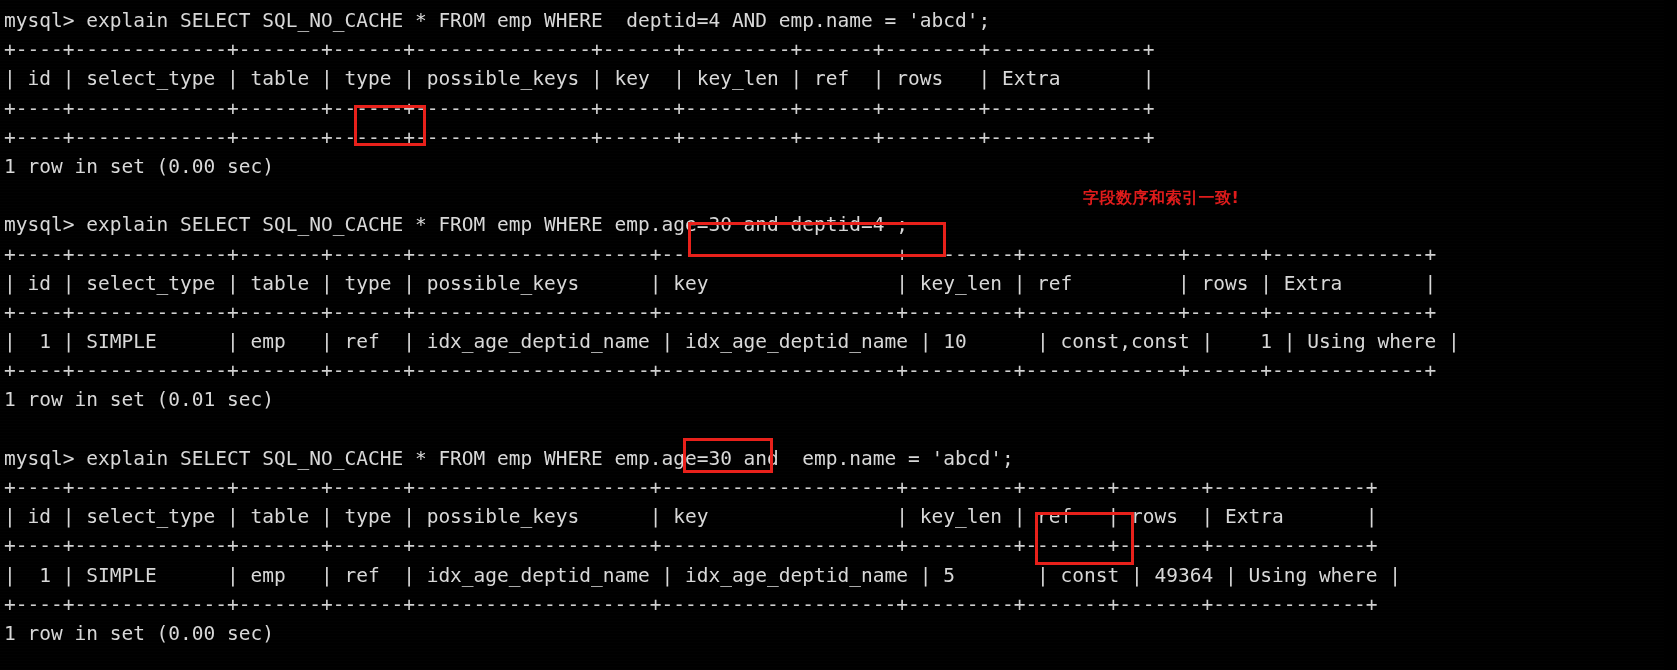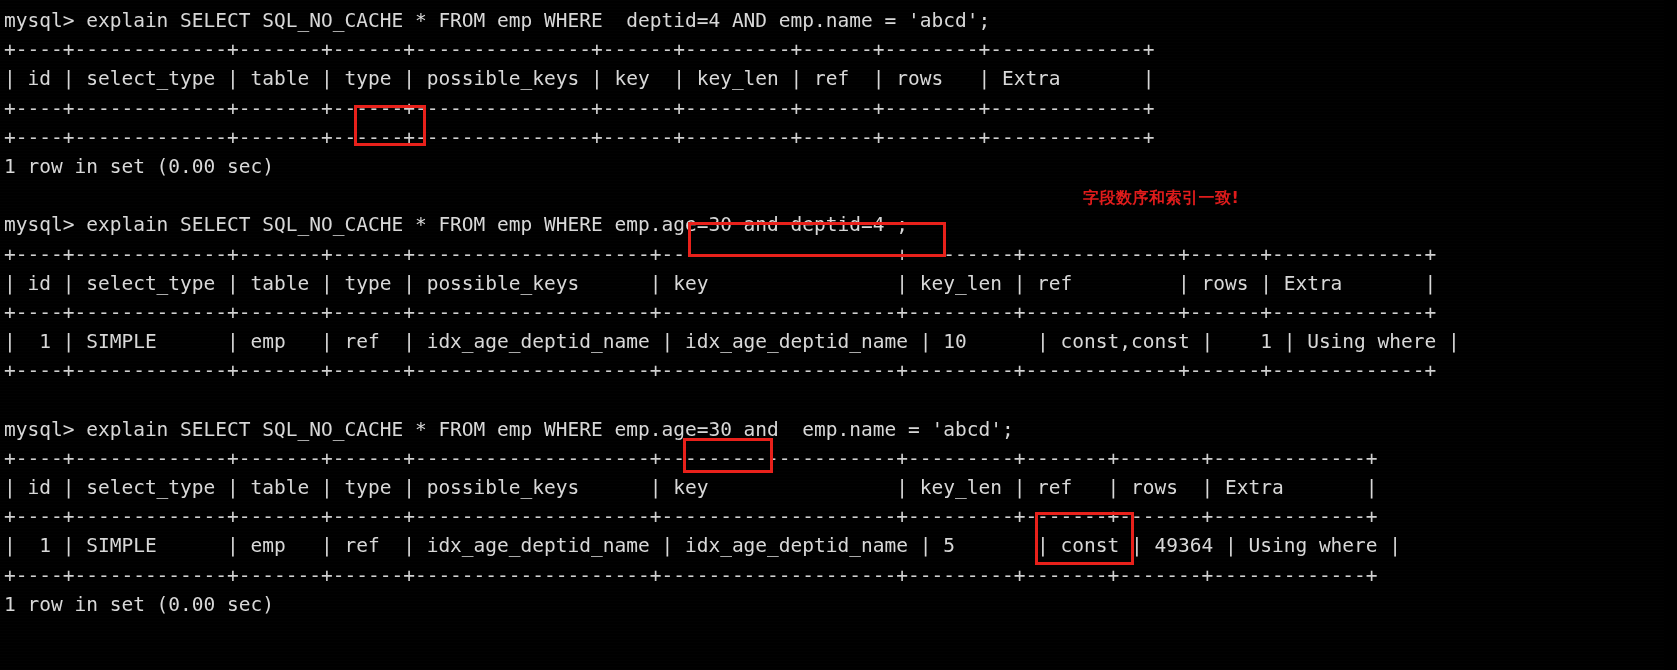--- a/index.html
+++ b/index.html
@@ -92,20 +92,21 @@
   <div class="line rule">+----+-------------+-------+------+---------------+------+---------+------+--------+-------------+</div>
   <div class="line">1 row in set (0.00 sec)</div>
   <div class="blank"></div>
 
   <div class="line">mysql&gt; explain SELECT SQL_NO_CACHE * FROM emp WHERE emp.age=30 and deptid=4 ;</div>
   <div class="line rule">+----+-------------+-------+------+--------------------+--------------------+---------+-------------+------+-------------+</div>
   <div class="line">| id | select_type | table | type | possible_keys      | key                | key_len | ref         | rows | Extra       |</div>
   <div class="line rule">+----+-------------+-------+------+--------------------+--------------------+---------+-------------+------+-------------+</div>
   <div class="line">|  1 | SIMPLE      | emp   | ref  | idx_age_deptid_name | idx_age_deptid_name | 10      | const,const |    1 | Using where |</div>
   <div class="line rule">+----+-------------+-------+------+--------------------+--------------------+---------+-------------+------+-------------+</div>
+  <div class="line">1 row in set (0.01 sec)</div>
   <div class="blank"></div>
 
   <div class="line">mysql&gt; explain SELECT SQL_NO_CACHE * FROM emp WHERE emp.age=30 and  emp.name = 'abcd';</div>
   <div class="line rule">+----+-------------+-------+------+--------------------+--------------------+---------+-------+-------+-------------+</div>
   <div class="line">| id | select_type | table | type | possible_keys      | key                | key_len | ref   | rows  | Extra       |</div>
   <div class="line rule">+----+-------------+-------+------+--------------------+--------------------+---------+-------+-------+-------------+</div>
   <div class="line">|  1 | SIMPLE      | emp   | ref  | idx_age_deptid_name | idx_age_deptid_name | 5       | const | 49364 | Using where |</div>
   <div class="line rule">+----+-------------+-------+------+--------------------+--------------------+---------+-------+-------+-------------+</div>
   <div class="line">1 row in set (0.00 sec)</div>
 

